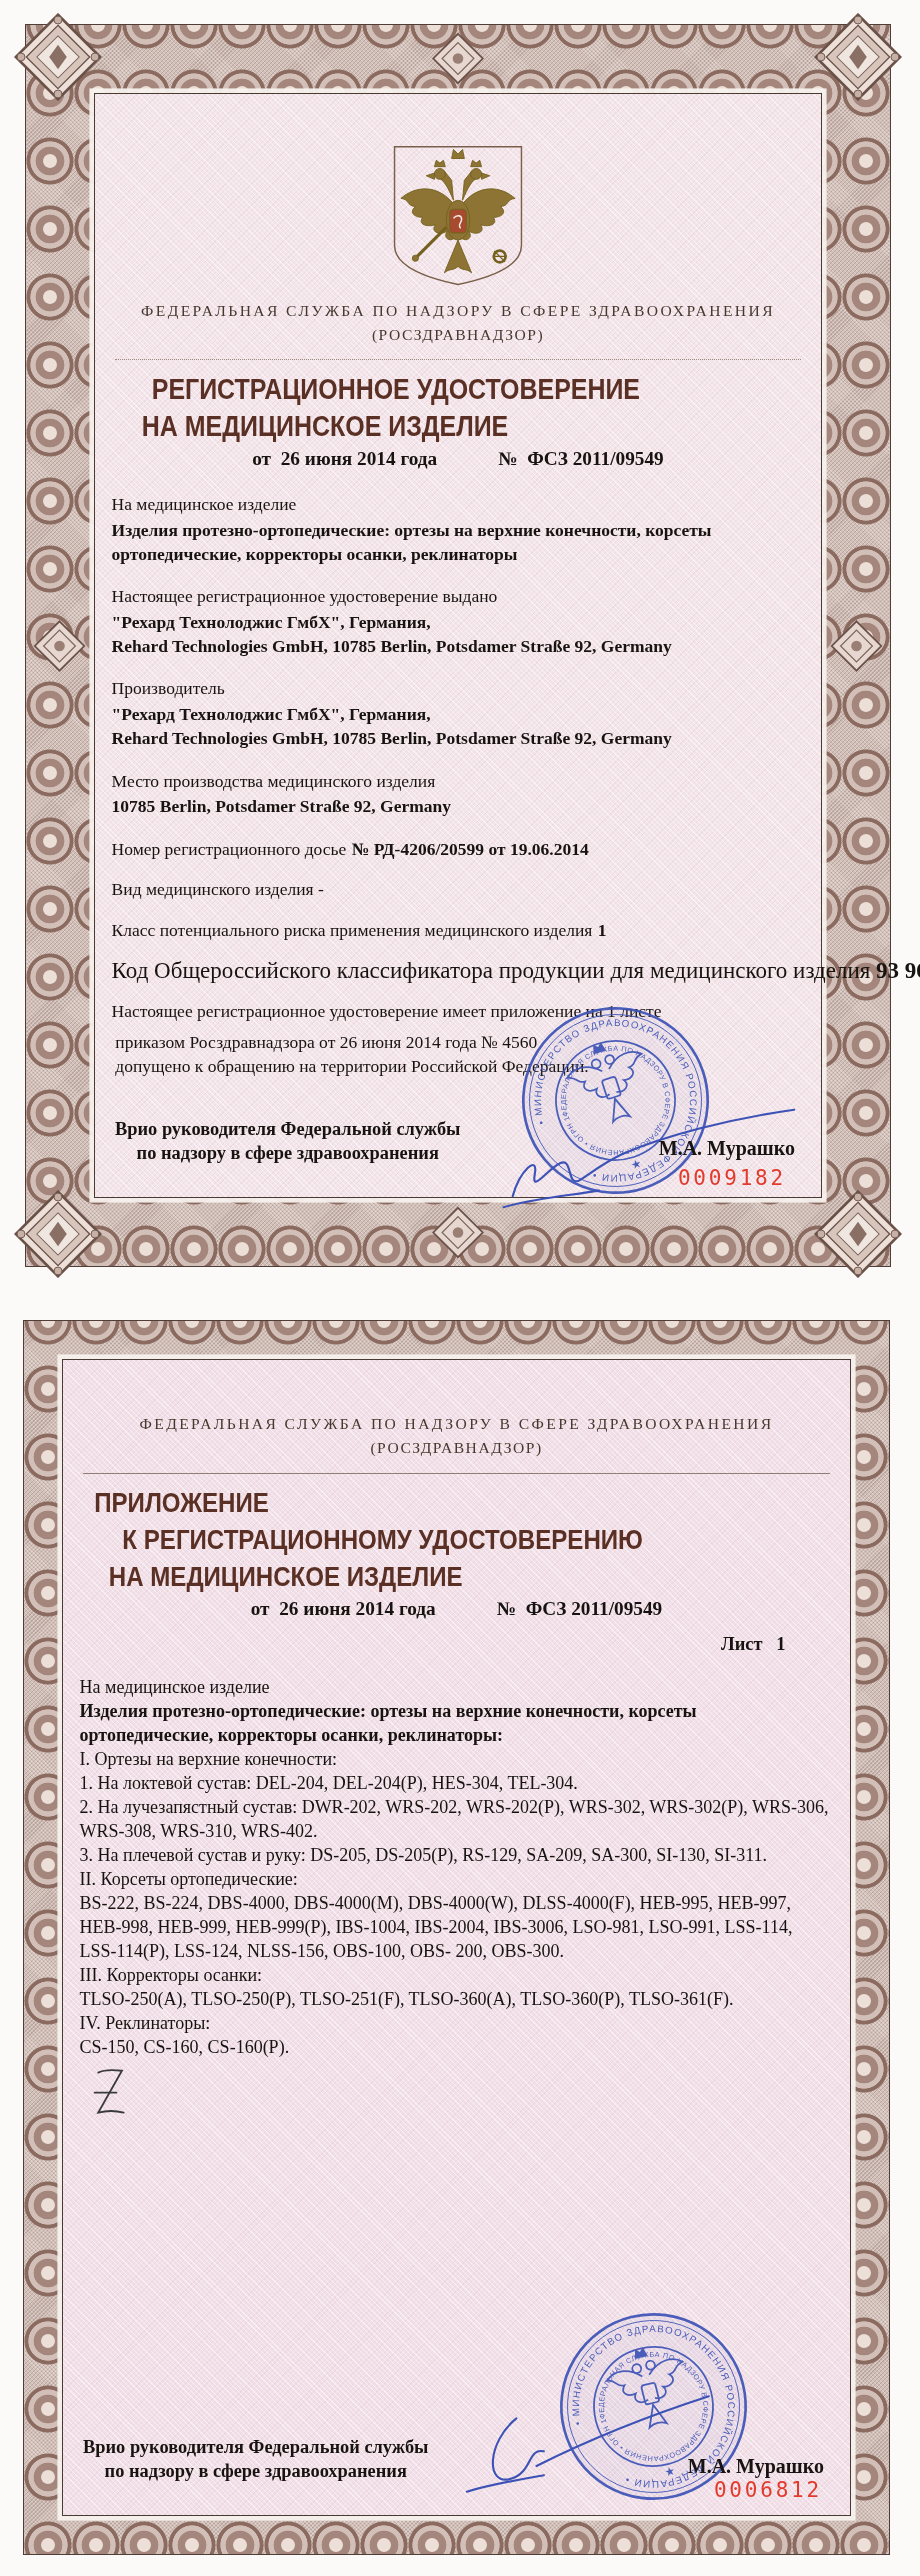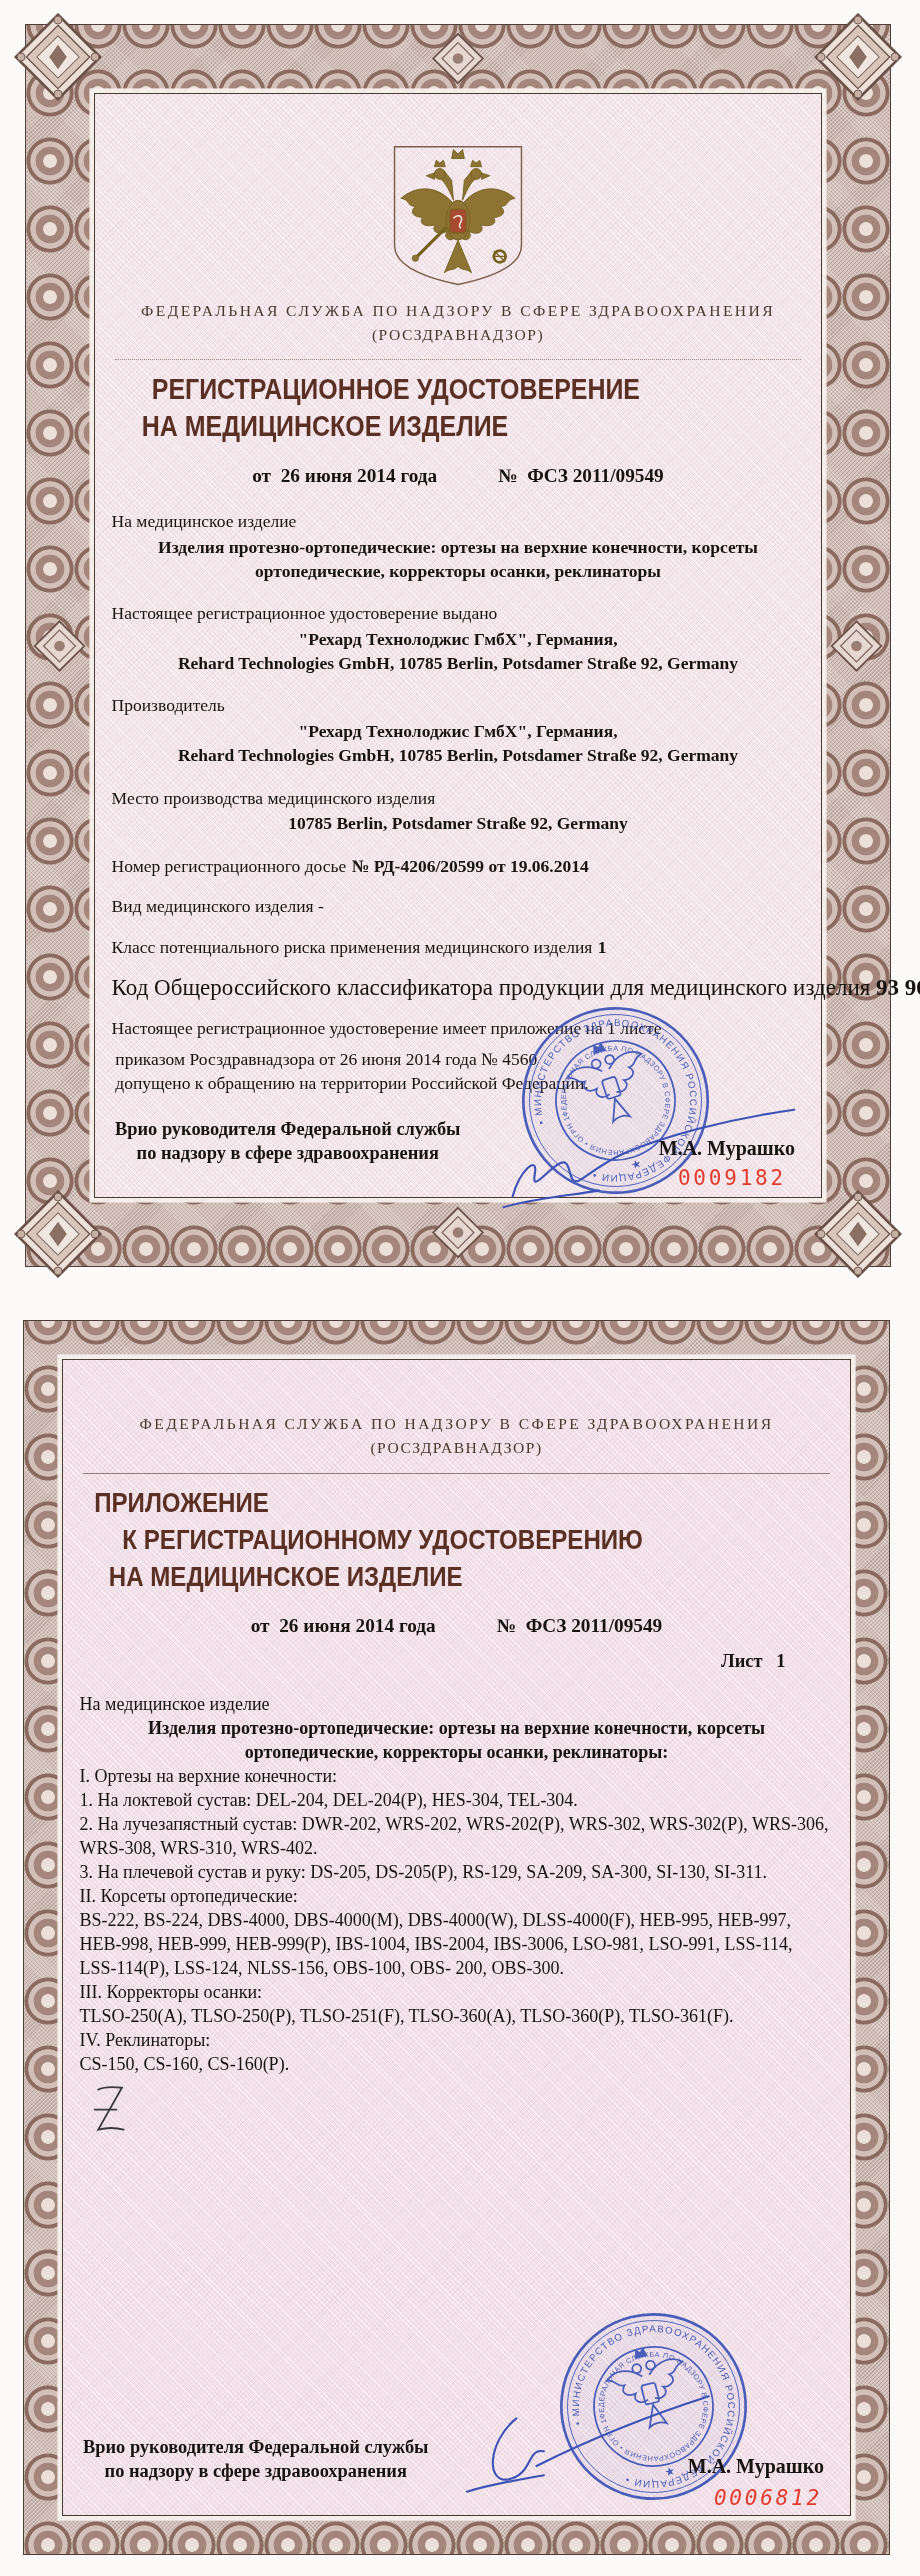--- a/index.html
+++ b/index.html
@@ -26,36 +26,36 @@
   .orn{position:absolute;z-index:3;}
   .emblem{width:136px;margin:50px auto 13px;display:block;}
   .agency{text-align:center;font-size:15.6px;letter-spacing:2.4px;color:#46382f;line-height:22px;}
   .agency.sub{letter-spacing:1.5px;margin-top:1.8px;}
   .divider1{border-top:1.8px dotted #9c8a82;margin:13px 3.7px 11px;}
   .divider2{border-top:0.9px solid #8f7e76;margin:14.7px 3.7px 9.2px;}
   .title{margin:0;text-align:left;color:#5a2f24;font-weight:bold;
          font-family:"Liberation Sans","DejaVu Sans",sans-serif;font-size:29px;line-height:37px;}
   .doc2 .title{font-size:28px;line-height:37px;}
   .cond{display:inline-block;transform:scaleX(.86);transform-origin:center;white-space:pre;}
-  .dateline{display:flex;justify-content:center;gap:61px;font-weight:bold;font-size:19.3px;margin-top:20px;}
+  .dateline{display:flex;justify-content:center;gap:61px;font-weight:bold;font-size:19.3px;margin-top:3px;}
   .dateline span{white-space:pre;}
   .sheet{text-align:right;font-weight:bold;font-size:18.4px;white-space:pre;padding-right:48px;margin-top:14.7px;}
   .p{margin:12px 0 0;font-size:17.5px;line-height:24px;}
   .p0{margin-top:0;}
   .tight{margin:0;font-size:18px;line-height:24px;}
-  .b{font-weight:bold;text-align:center;}
+  .b{font-weight:bold;}
   .nowrap{white-space:nowrap;}
   .v{margin-left:5.5px;}
   .body-start{margin-top:20px;}
   .sig-title{position:absolute;left:20px;bottom:32px;font-weight:bold;font-size:18.4px;line-height:24px;text-align:center;}
   .sig-name{position:absolute;right:26px;bottom:37px;font-weight:bold;font-size:20px;}
   .serial{position:absolute;font-family:"DejaVu Sans Mono","Liberation Mono",monospace;
           font-size:21px;letter-spacing:2.8px;color:#e23a2c;}
   .doc1 .serial{right:35px;bottom:7.4px;}
-  .doc2 .serial{right:28px;bottom:5px;font-style:italic;}
+  .doc2 .serial{right:28px;bottom:13px;}
   .stamp-svg{position:absolute;opacity:.92;}
   .signature-svg{position:absolute;}
   .zmark{display:block;margin:5.5px 0 0 11px;}
 </style>
 </head>
 <body>
 
 <svg width="0" height="0" style="position:absolute" aria-hidden="true">
   <defs>
     <symbol id="orn-corner" viewBox="0 0 100 100">

